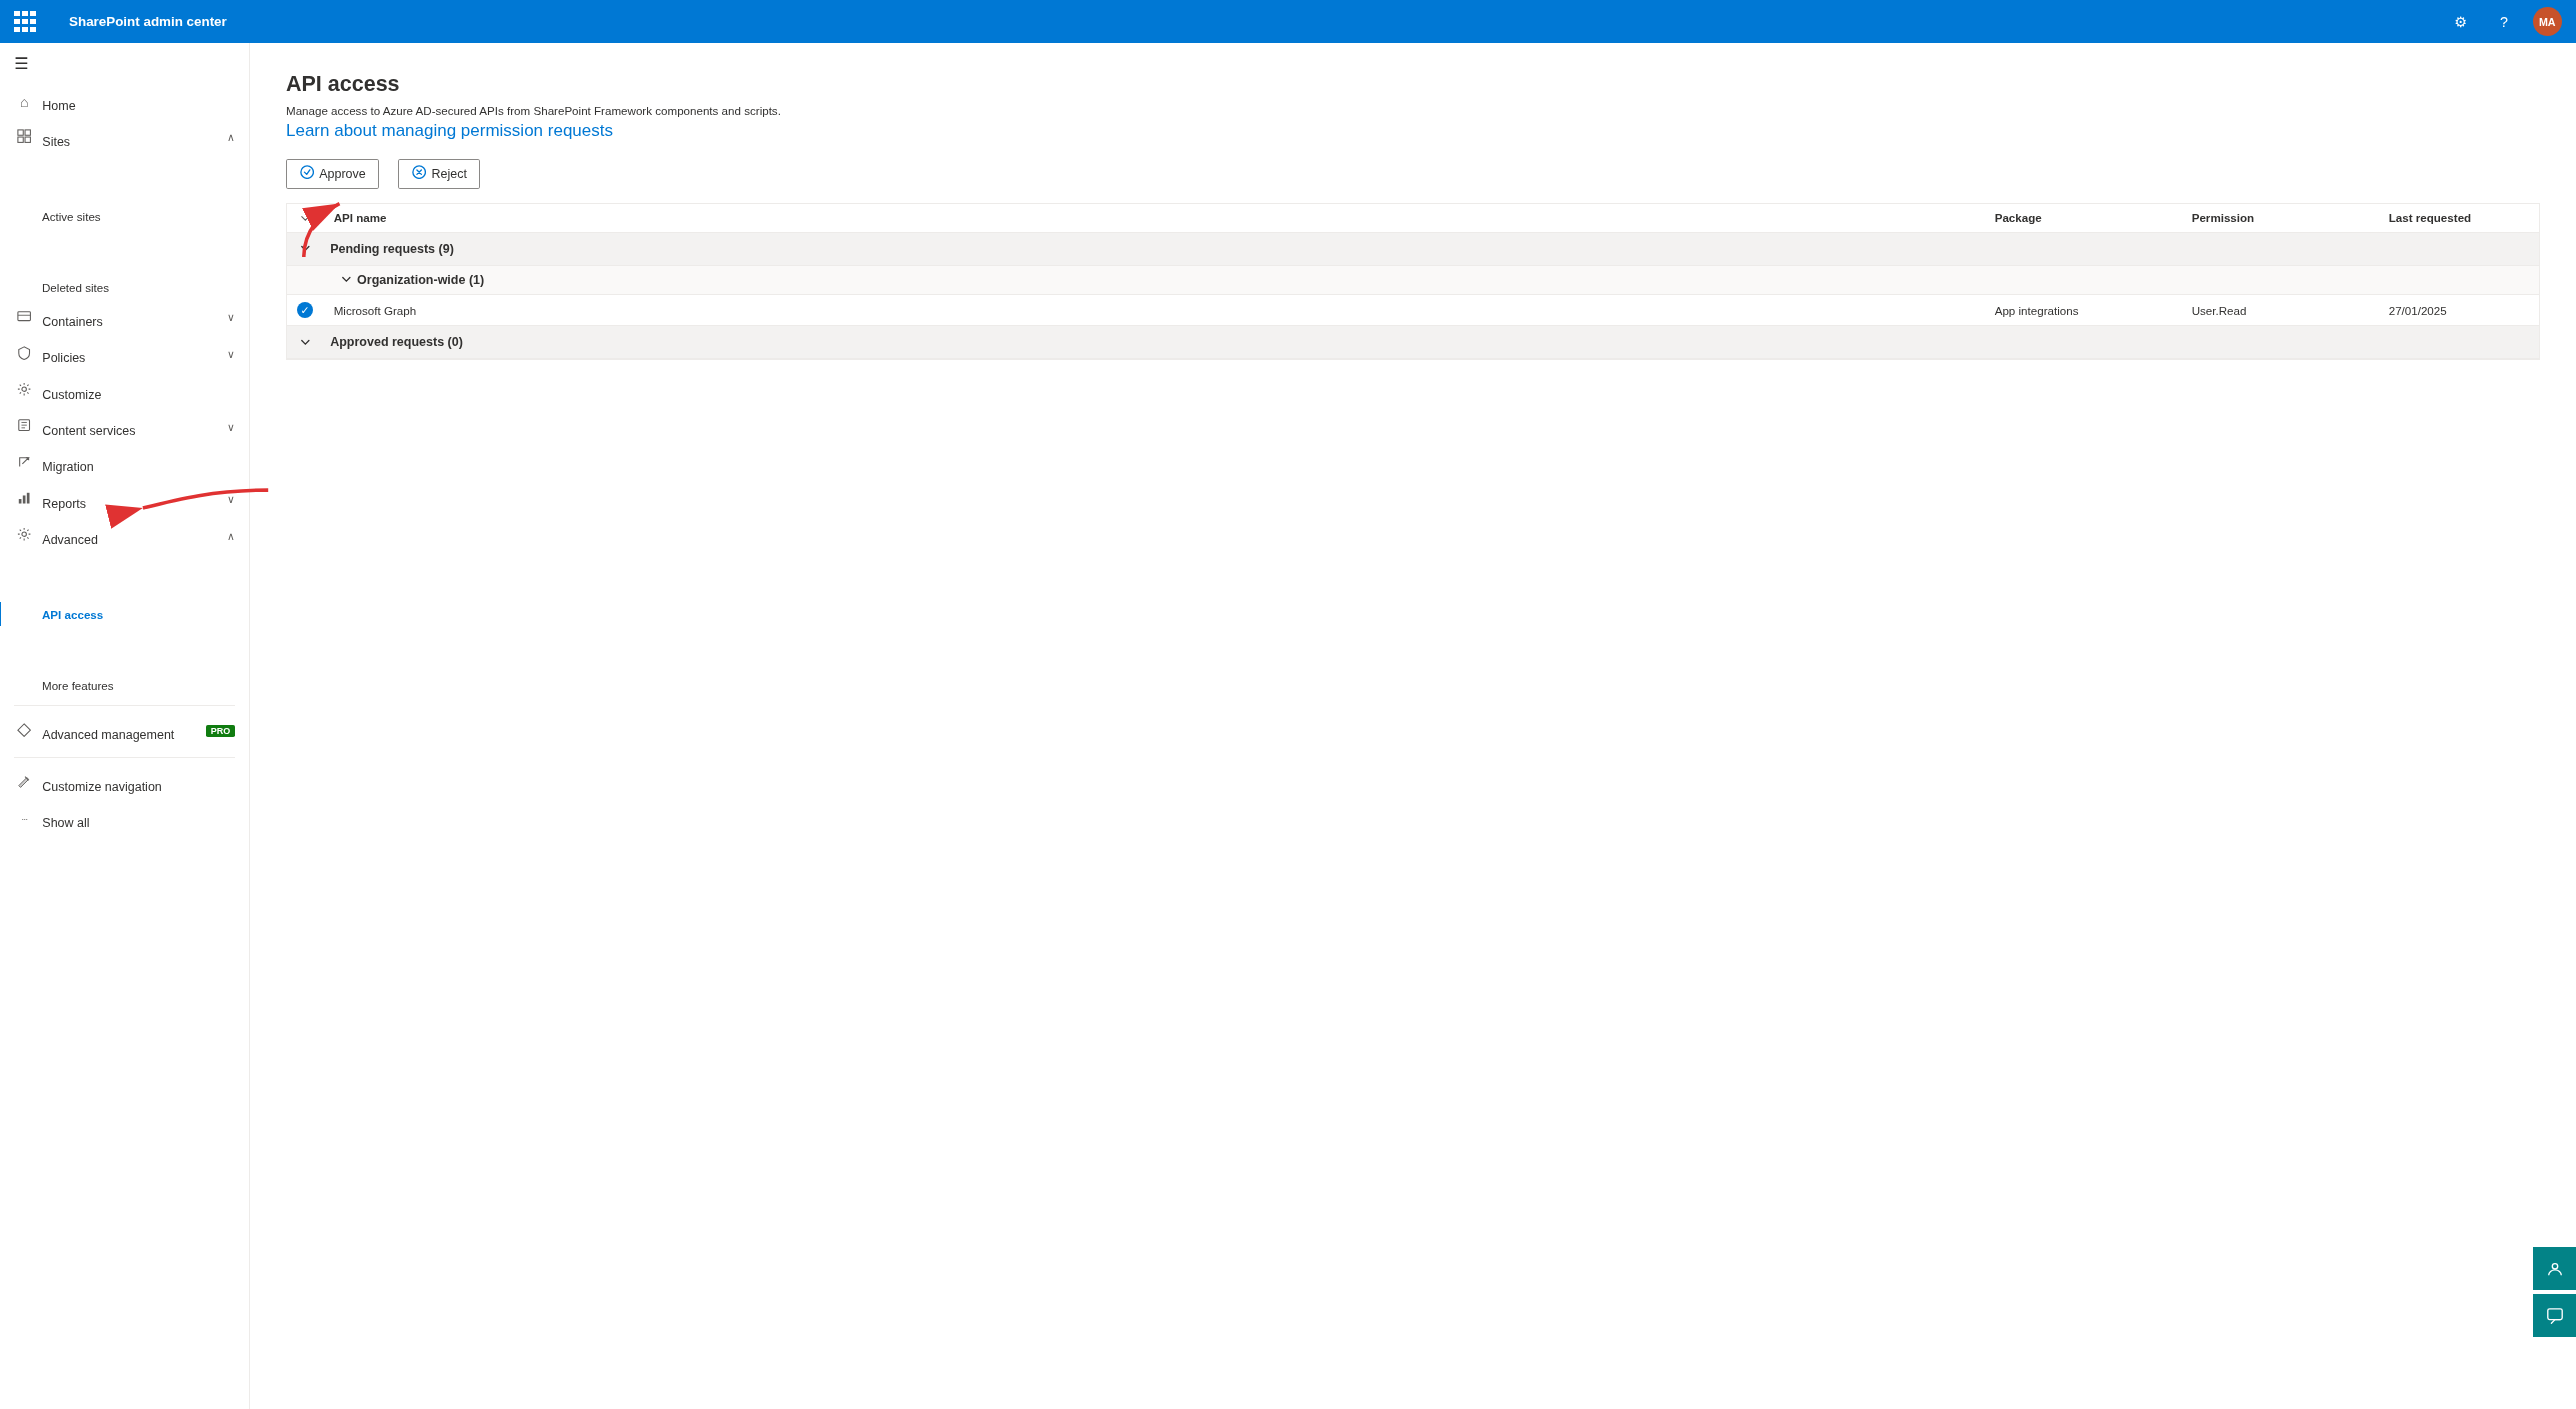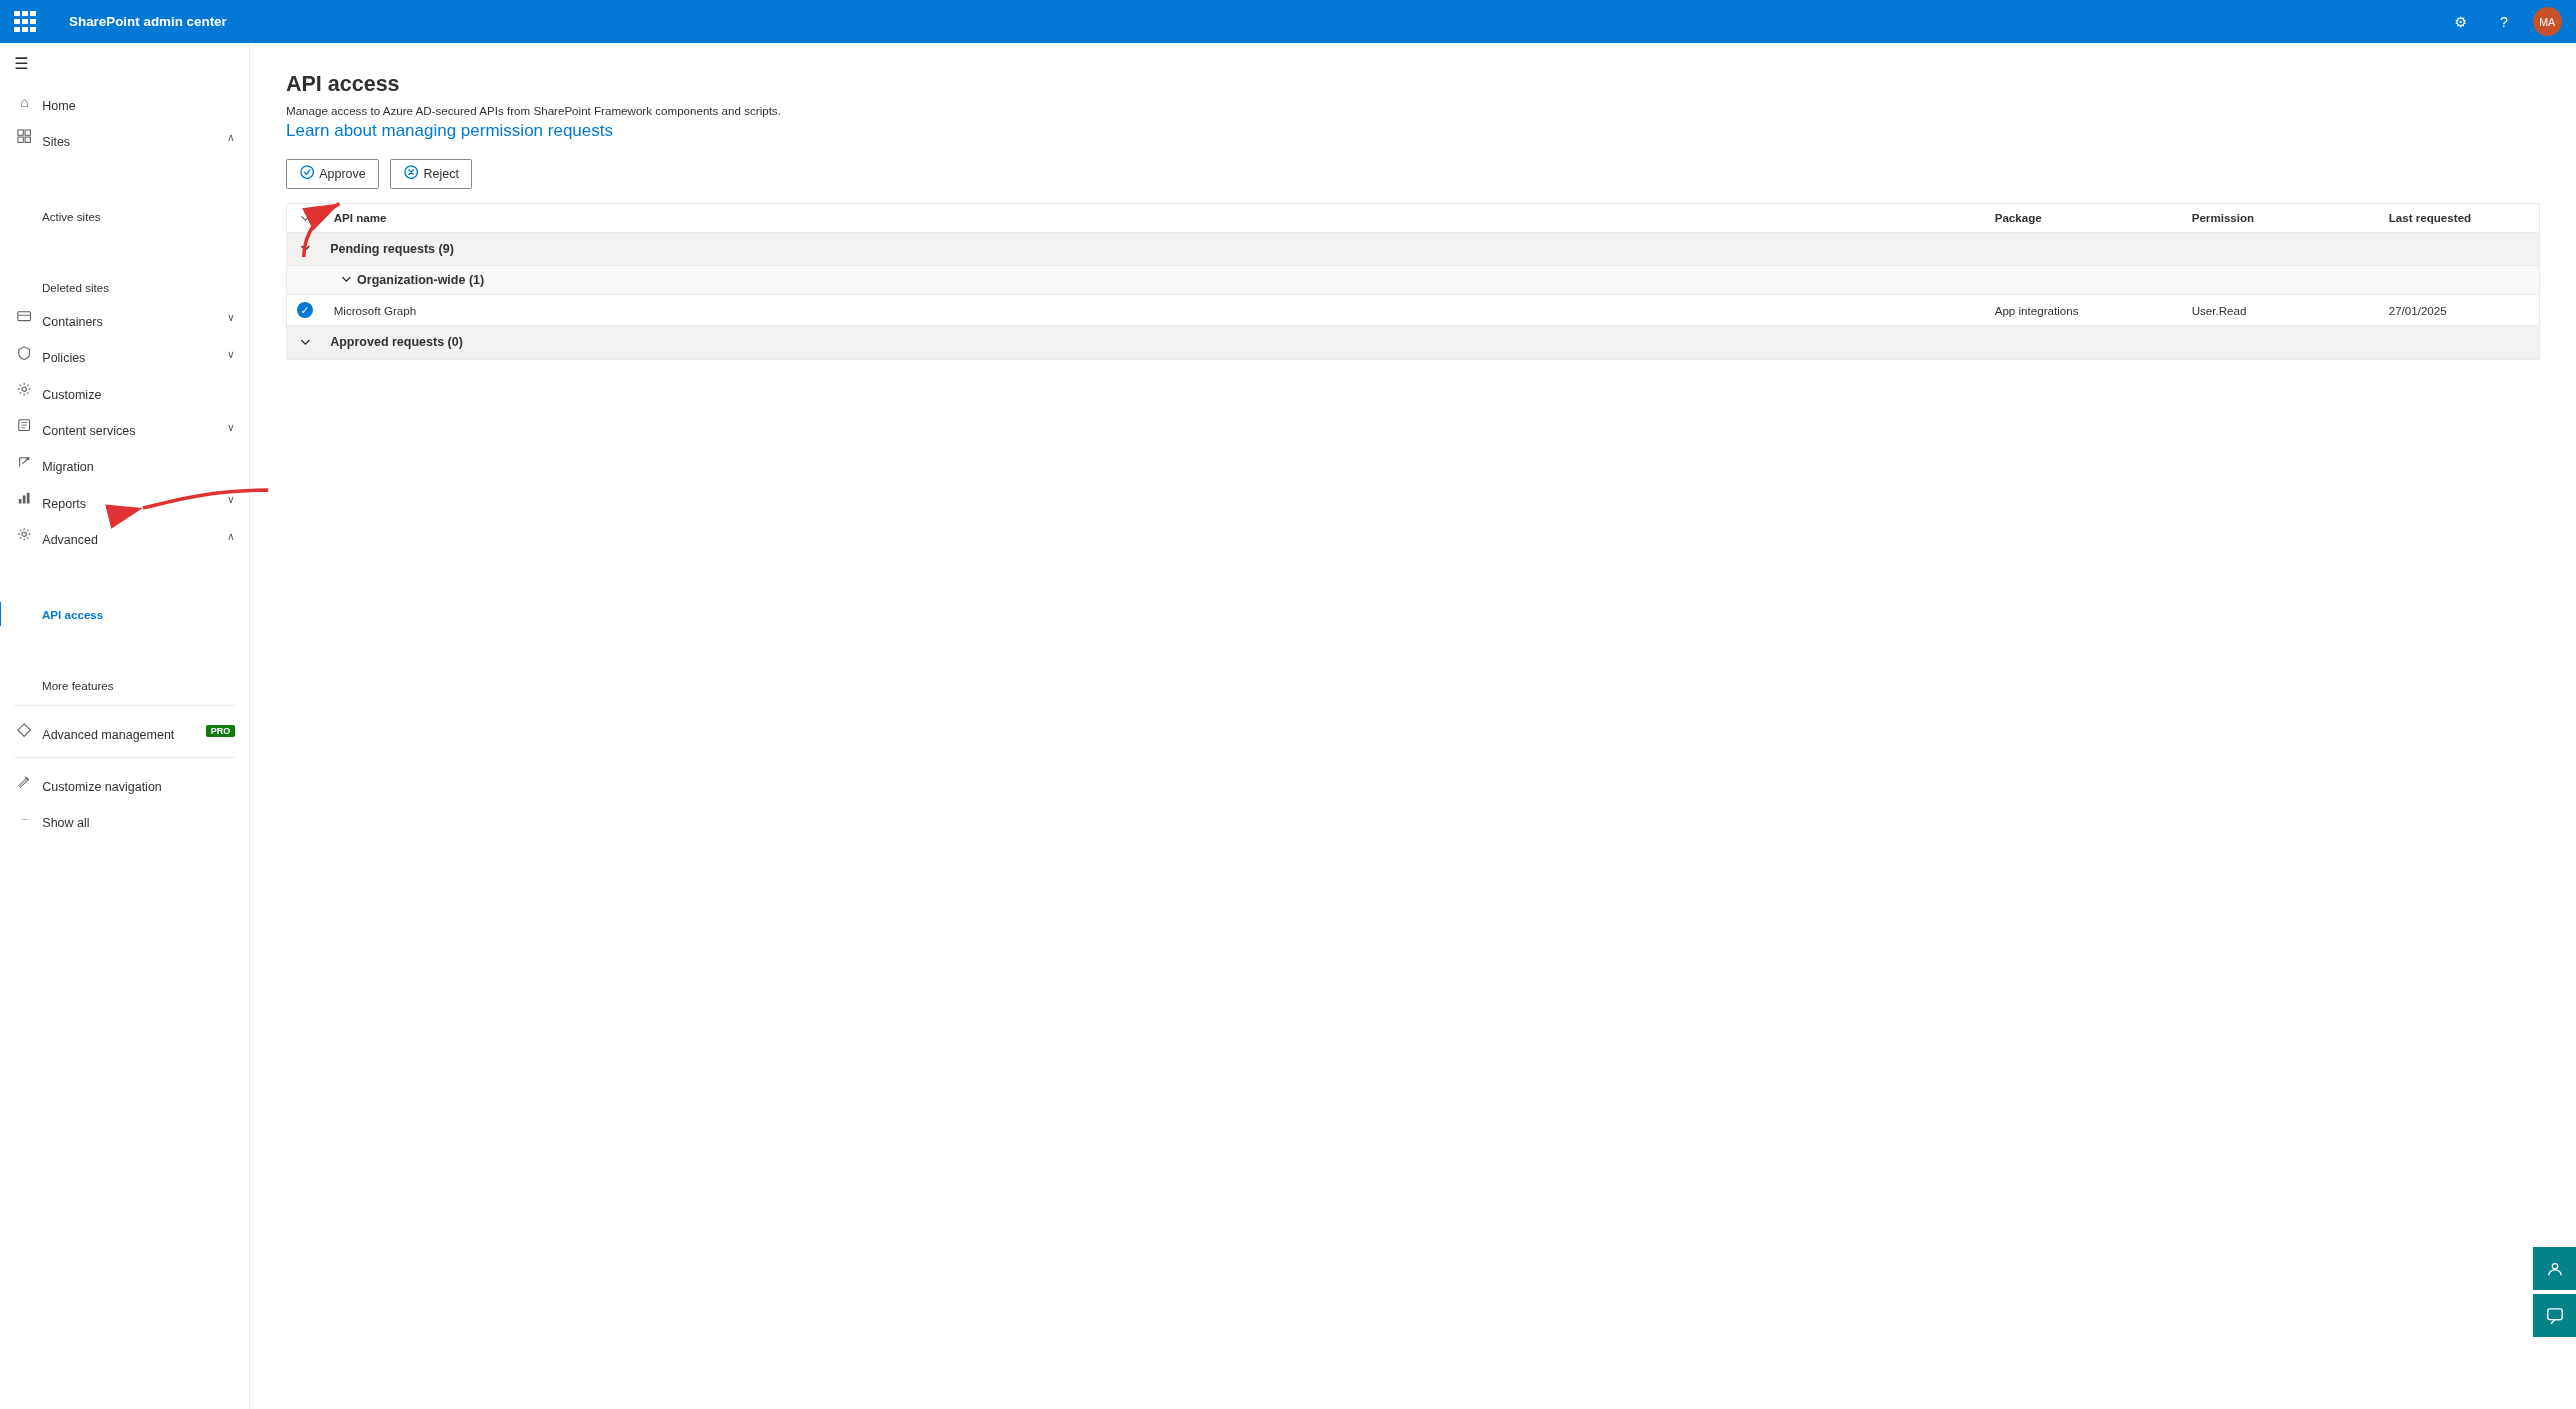--- a/index.html
+++ b/index.html
@@ -30,21 +30,21 @@
     .topbar-icon-btn {
       width: 29px; height: 29px; border-radius: 50%;
       display: flex; align-items: center; justify-content: center;
       color: #fff; cursor: pointer; font-size: 14.3px;
       border: none; background: transparent;
     }
     .topbar-avatar {
       width: 29px; height: 29px; border-radius: 50%;
       background: #c7522a; color: #fff;
       display: flex; align-items: center; justify-content: center;
-      font-size: 10.7px; font-weight: 400; cursor: pointer;
+      font-size: 10.7px; font-weight: 700; cursor: pointer;
     }
 
     
     .sidebar {
       width: 250px;
       border-right: 0.9px solid #edebe9;
       display: flex;
       flex-direction: column;
       overflow-y: auto;
       flex-shrink: 0;
@@ -96,21 +96,21 @@
       flex: 1;
       overflow-y: auto;
       padding: 29px 36px;
       background: #fff;
     }
     .page-title { font-size: 21.5px; font-weight: 600; color: #323130; margin-bottom: 7.2px; }
     .page-desc { font-size: 11.6px; color: #323130; margin-bottom: 3.6px; }
     .page-link { color: #0078d4; font-size: 17px; text-decoration: none; cursor: pointer; }
 
     
-    .action-bar { display: flex; align-items: center; gap: 11px; margin-top: 18px; margin-bottom: 14.3px; }
+    .action-bar { display: flex; align-items: center; gap: 19px; margin-top: 18px; margin-bottom: 14.3px; }
     .action-btn {
       display: flex; align-items: center; gap: 5.4px;
       padding: 5.4px 12.5px; border: 0.9px solid #8a8886;
       background: #fff; border-radius: 1.8px;
       cursor: pointer; font-size: 12.5px; color: #323130;
     }
     .action-btn .btn-icon { font-size: 14.3px; color: #0078d4; }
     .action-btn .btn-icon-reject { font-size: 14.3px; color: #0078d4; }
 
     

